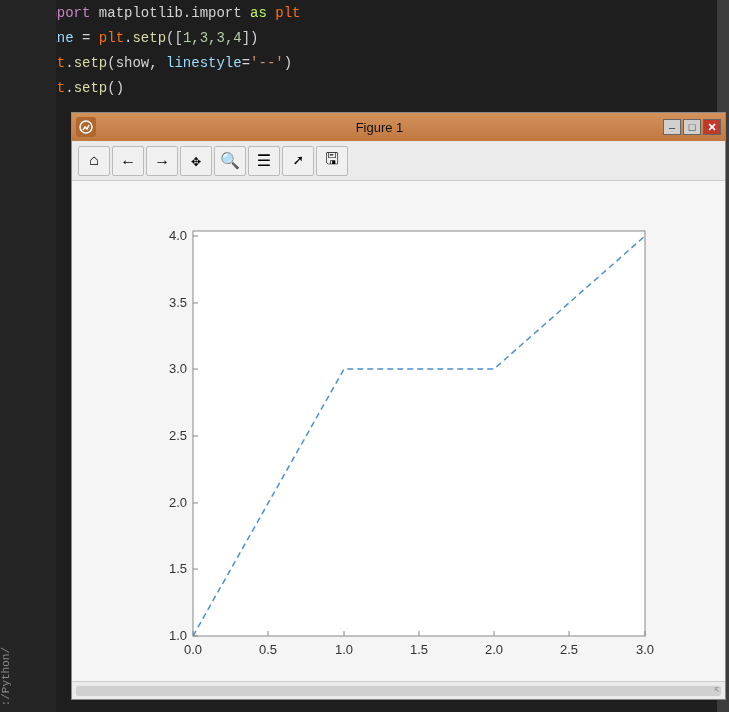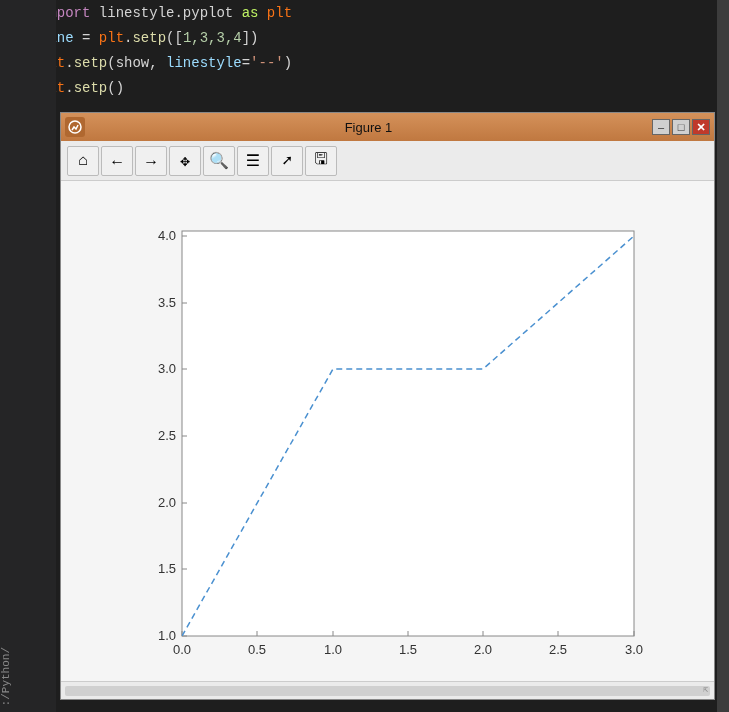--- a/index.html
+++ b/index.html
@@ -57,21 +57,21 @@
       top: 0;
       width: 12px;
       height: 712px;
       background: #3c3c3c;
     }
 
     
     .figure-window {
       position: absolute;
       top: 112px;
-      left: 60px;
+      left: 71px;
       width: 655px;
       height: 588px;
       border: 1px solid #888;
       display: flex;
       flex-direction: column;
     }
 
     .figure-titlebar {
       background: linear-gradient(to bottom, #d4915a, #c07840);
       height: 28px;
@@ -199,21 +199,21 @@
     }
   </style>
 </head>
 <body>
 
 <div class="code-area">
 
   <div class="code-line">
     <span class="line-number">1</span>
     <span class="code-text">
-      <span class="kw-import">import</span><span> linestyle.pyplot </span><span class="kw-as">as</span><span class="kw-plt"> plt</span>
+      <span class="kw-import">import</span><span> matplotlib.import </span><span class="kw-as">as</span><span class="kw-plt"> plt</span>
     </span>
   </div>
 
   <div class="code-line">
     <span class="line-number">2</span>
     <span class="code-text">
       <span class="kw-var">line</span><span> = </span><span class="kw-plt">plt</span><span>.</span><span class="kw-func">setp</span><span>([</span><span class="kw-nums">1,3,3,4</span><span>])</span>
     </span>
   </div>
 

